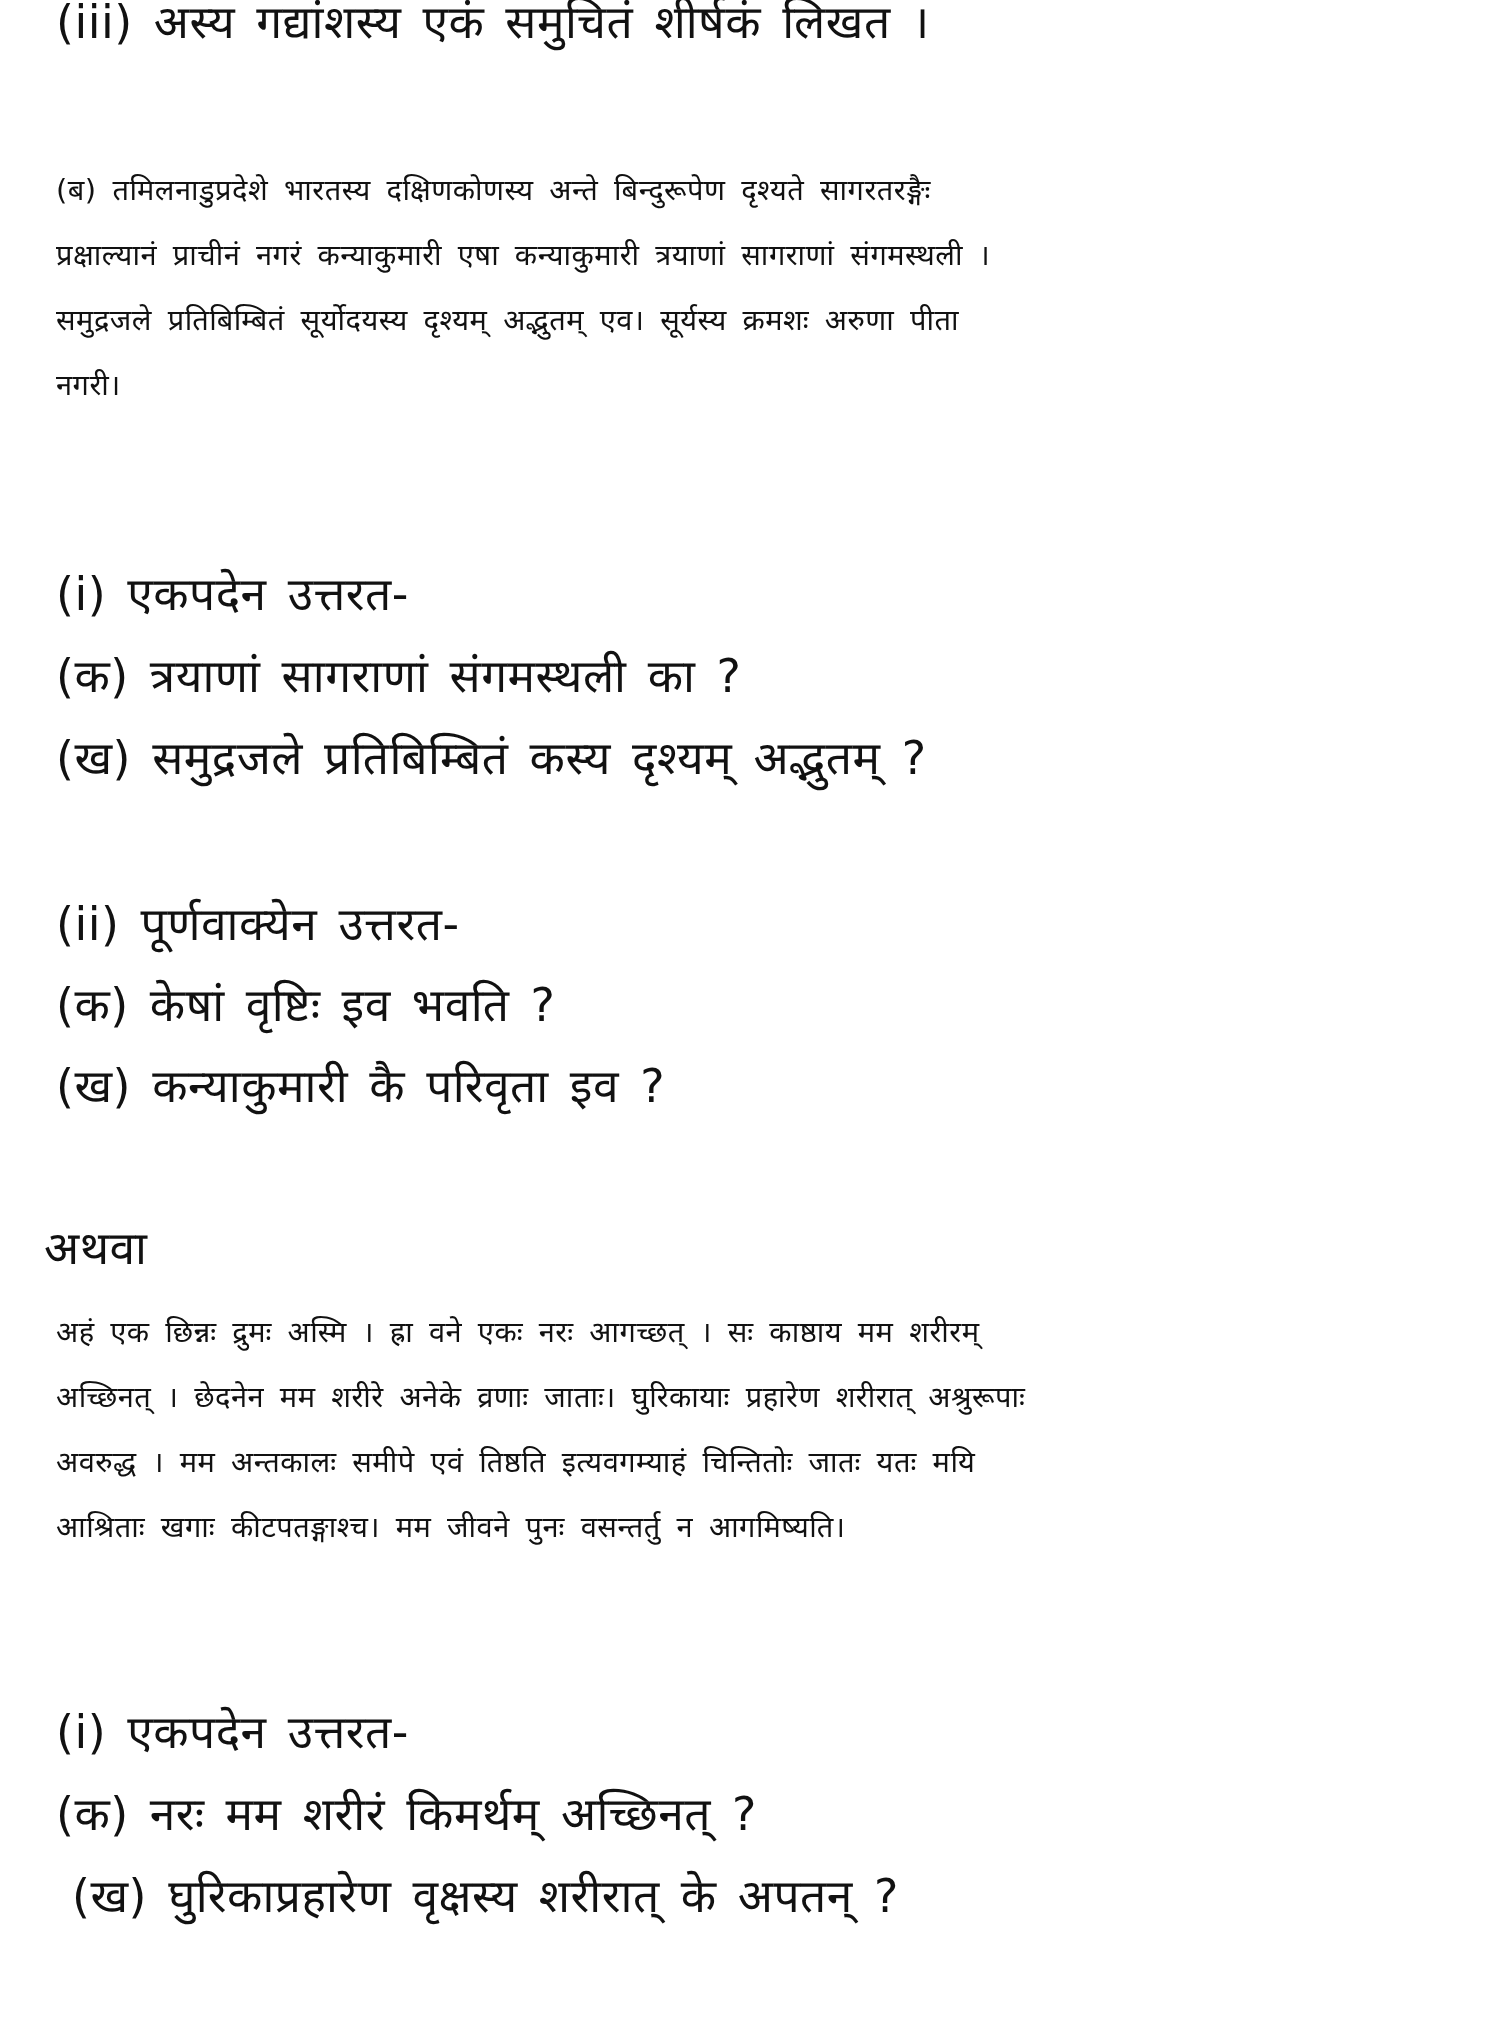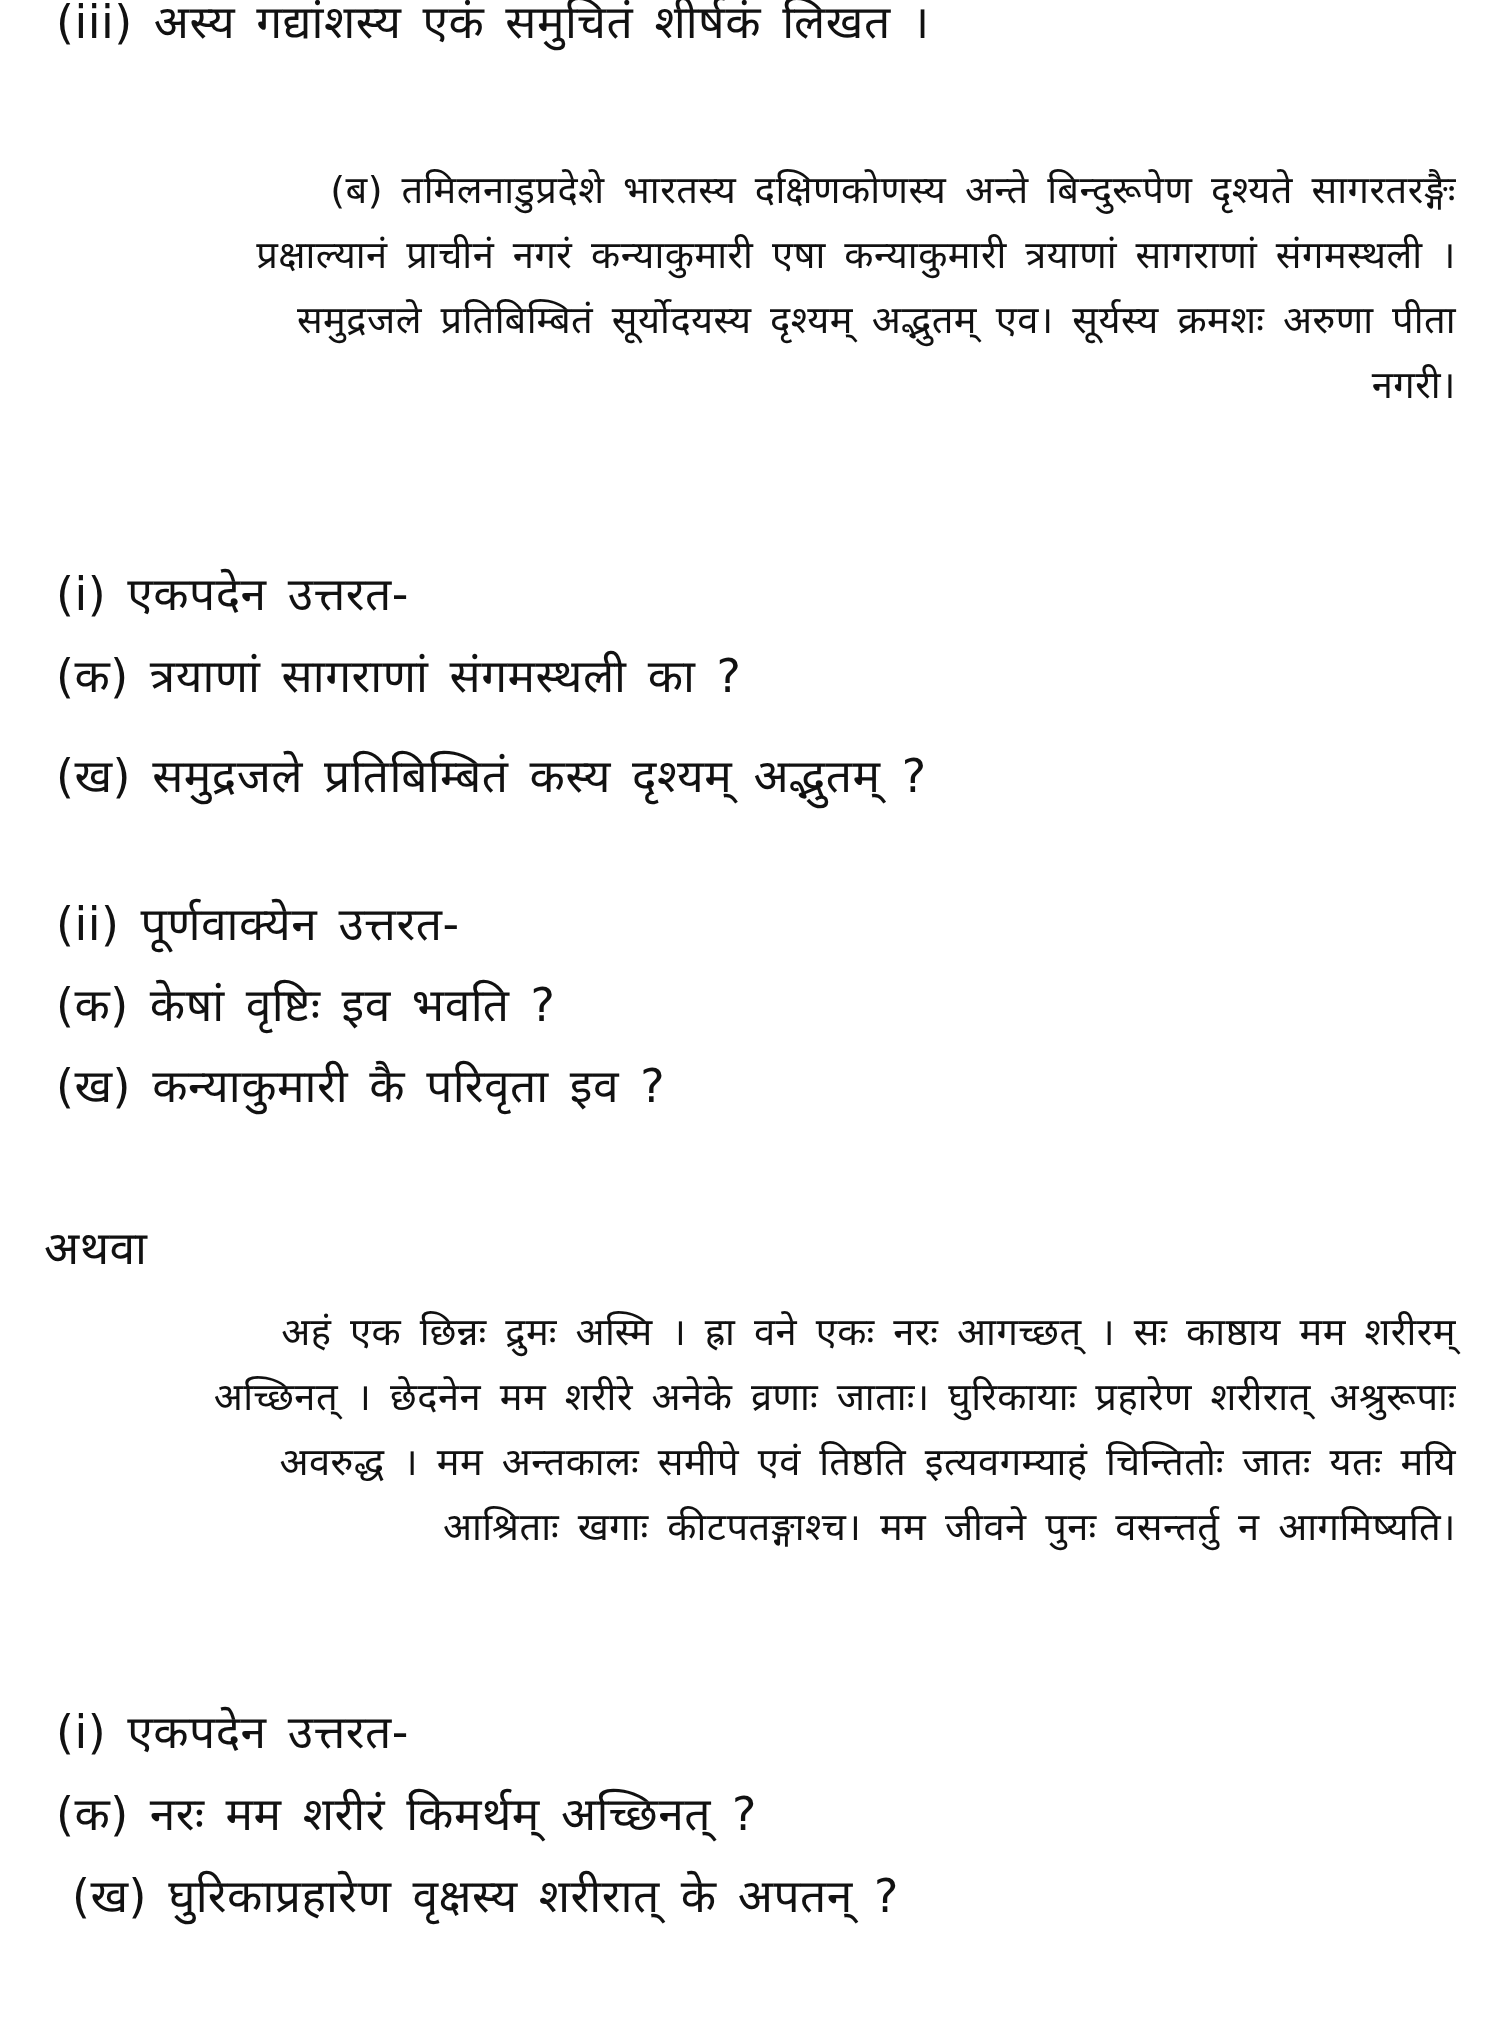--- a/index.html
+++ b/index.html
@@ -29,45 +29,44 @@
     width: 1502px;
     padding-left: 44px;
   }
   .para {
     position: absolute;
     left: 56px;
     width: 1400px;
   }
   .para .pl {
     display: block;
-    font-size: 38px;
+    font-size: 29px;
     line-height: 65px;
     white-space: nowrap;
     letter-spacing: 0.5px;
     word-spacing: 6px;
-    text-align: right;
   }
 </style>
 </head>
 <body>
 
 <div>
 
   <div class="line" style="top:0px;">(iii) अस्य गद्यांशस्य एकं समुचितं शीर्षकं लिखत ।</div>
 
   <div class="para" style="top:158px;">
     <span class="pl">(ब) तमिलनाडुप्रदेशे भारतस्य दक्षिणकोणस्य अन्ते बिन्दुरूपेण दृश्यते सागरतरङ्गैः</span>
     <span class="pl">प्रक्षाल्यानं प्राचीनं नगरं कन्याकुमारी एषा कन्याकुमारी त्रयाणां सागराणां संगमस्थली ।</span>
     <span class="pl">समुद्रजले प्रतिबिम्बितं सूर्योदयस्य दृश्यम् अद्भुतम् एव। सूर्यस्य क्रमशः अरुणा पीता</span>
     <span class="pl">नगरी।</span>
   </div>
 
   <div class="line" style="top:572px;">(i) एकपदेन उत्तरत-</div>
   <div class="line" style="top:654px;">(क) त्रयाणां सागराणां संगमस्थली का ?</div>
-  <div class="line" style="top:736px;margin-top:18px;">(ख) समुद्रजले प्रतिबिम्बितं कस्य दृश्यम् अद्भुतम् ?</div>
+  <div class="line" style="top:736px;">(ख) समुद्रजले प्रतिबिम्बितं कस्य दृश्यम् अद्भुतम् ?</div>
 
   <div class="line" style="top:902px;">(ii) पूर्णवाक्येन उत्तरत-</div>
   <div class="line" style="top:983px;">(क) केषां वृष्टिः इव भवति ?</div>
   <div class="line" style="top:1064px;">(ख) कन्याकुमारी कै परिवृता इव ?</div>
 
   <div class="line center" style="top:1226px;">अथवा</div>
 
   <div class="para" style="top:1300px;">
     <span class="pl">अहं एक छिन्नः द्रुमः अस्मि । ह्रा वने एकः नरः आगच्छत् । सः काष्ठाय मम शरीरम्</span>
     <span class="pl">अच्छिनत् । छेदनेन मम शरीरे अनेके व्रणाः जाताः।  घुरिकायाः प्रहारेण शरीरात् अश्रुरूपाः</span>

